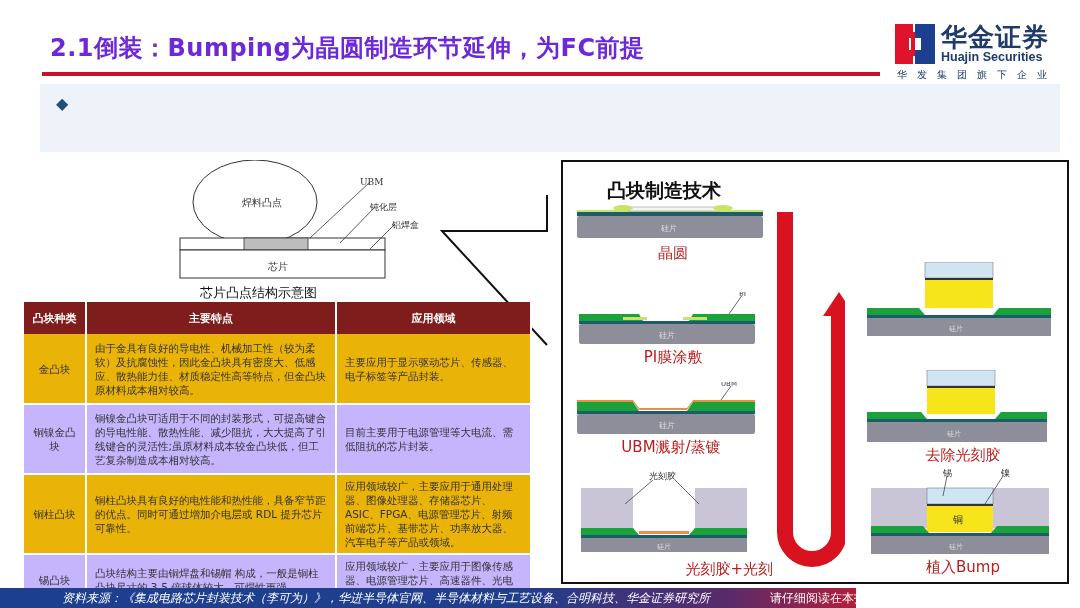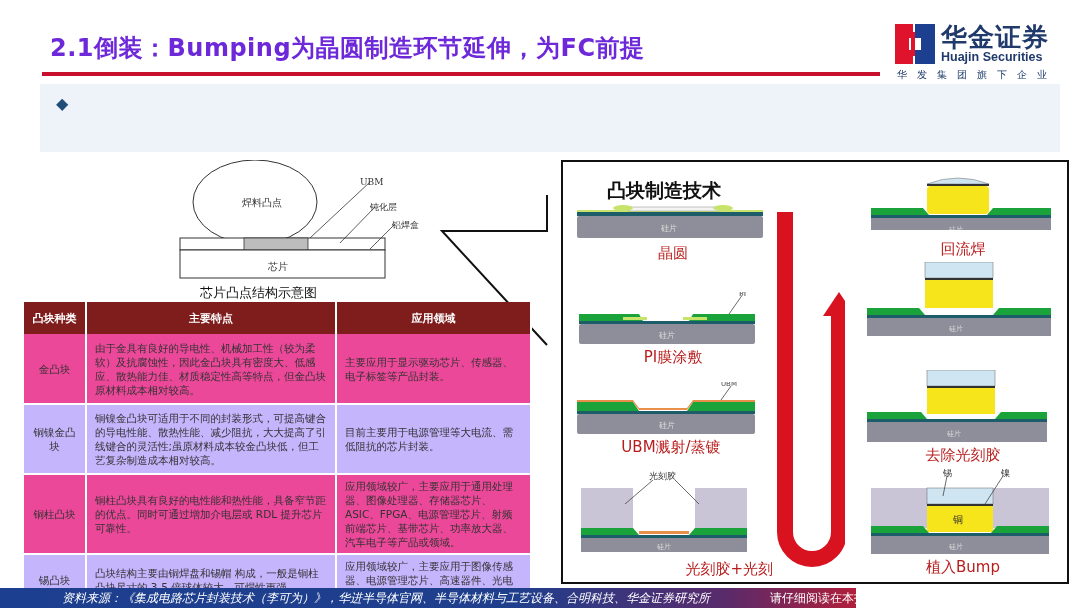--- a/index.html
+++ b/index.html
@@ -20,21 +20,21 @@
   .summary p { position: absolute; left: 40px; top: 6px; right: 12px; font-size: 17.5px; line-height: 32px; color: #111; }
 
   
   .struct { position: absolute; left: 170px; top: 160px; width: 290px; height: 140px; }
   .struct-caption { position: absolute; left: 30px; top: 124px; font-size: 13px; color: #111; }
 
   
   .tbl { position: absolute; left: 24px; top: 302px; width: 508px; border-collapse: collapse; font-size: 10.5px; color: #333; }
   .tbl th { background: #7f1d1d; color: #fff; height: 32px; font-weight: bold; font-size: 11px; border-right: 2px solid #fff; }
   .tbl td { border-right: 2px solid #fff; border-bottom: 2px solid #fff; padding: 4px 8px; line-height: 14px; vertical-align: middle; }
-  .tbl tr.odd td { background: #ec4899; }
+  .tbl tr.odd td { background: #eab308; }
   .tbl tr.even td { background: #c4b5fd; }
   .tbl td.c1 { text-align: center; width: 62px; }
   .tbl td.c2 { width: 250px; }
 
   
   .panel { position: absolute; left: 545px; top: 160px; width: 508px; height: 424px; border: 2px solid #111; background: #fff; margin-left: 16px; }
   .panel-title { position: absolute; left: 44px; top: 16px; font-size: 19px; font-weight: bold; color: #111; }
   .step { position: absolute; width: 200px; height: 100px; }
   .step-label { position: absolute; width: 100%; text-align: center; font-size: 15px; color: #b91c1c; }
 
@@ -181,33 +181,20 @@
       <path d="M116,67 L122,60 L174,60 L174,67Z" fill="#1aa33a"></path>
       <rect x="66" y="63" width="50" height="3" fill="#e8904a"></rect>
       <line x1="80" y1="12" x2="52" y2="36" stroke="#444" stroke-width="0.8"></line>
       <line x1="102" y1="12" x2="126" y2="36" stroke="#444" stroke-width="0.8"></line>
       <text x="76" y="11" font-size="9" fill="#333">光刻胶</text>
       <text x="84" y="81" font-size="7" fill="#ddd">硅片</text>
     </svg>
     <div class="step-label" style="top:92px;text-align:right;">光刻胶+光刻</div>
   </div>
 
-  <div class="step" style="left:300px;top:8px;">
-    <svg width="200" height="60">
-      <path d="M64,14 Q95,2 126,14 Z" fill="#cfe6f2" stroke="#666" stroke-width="0.5"></path>
-      <rect x="64" y="14" width="62" height="2" fill="#333"></rect>
-      <rect x="64" y="16" width="62" height="28" rx="4" fill="#f5e51a"></rect>
-      <rect x="8" y="48" width="180" height="20" fill="#8e8e9a"></rect>
-      <rect x="8" y="45" width="180" height="3" fill="#1d5d6a"></rect>
-      <path d="M8,38 L60,38 L66,45 L8,45Z" fill="#1aa33a"></path>
-      <path d="M124,45 L130,38 L188,38 L188,45Z" fill="#1aa33a"></path>
-      <text x="86" y="62" font-size="7" fill="#ddd">硅片</text>
-    </svg>
-    <div class="step-label" style="top:70px;">回流焊</div>
-  </div>
 
   <div class="step" style="left:300px;top:100px;">
     <svg width="200" height="76">
       <rect x="62" y="0" width="68" height="16" fill="#cfe6f2" stroke="#666" stroke-width="0.5"></rect>
       <rect x="62" y="16" width="68" height="2" fill="#333"></rect>
       <rect x="62" y="18" width="68" height="28" fill="#f5e51a"></rect>
       <rect x="4" y="56" width="184" height="18" fill="#8e8e9a"></rect>
       <rect x="4" y="53" width="184" height="3" fill="#1d5d6a"></rect>
       <path d="M4,46 L56,46 L62,53 L4,53Z" fill="#1aa33a"></path>
       <path d="M130,53 L136,46 L188,46 L188,53Z" fill="#1aa33a"></path>

